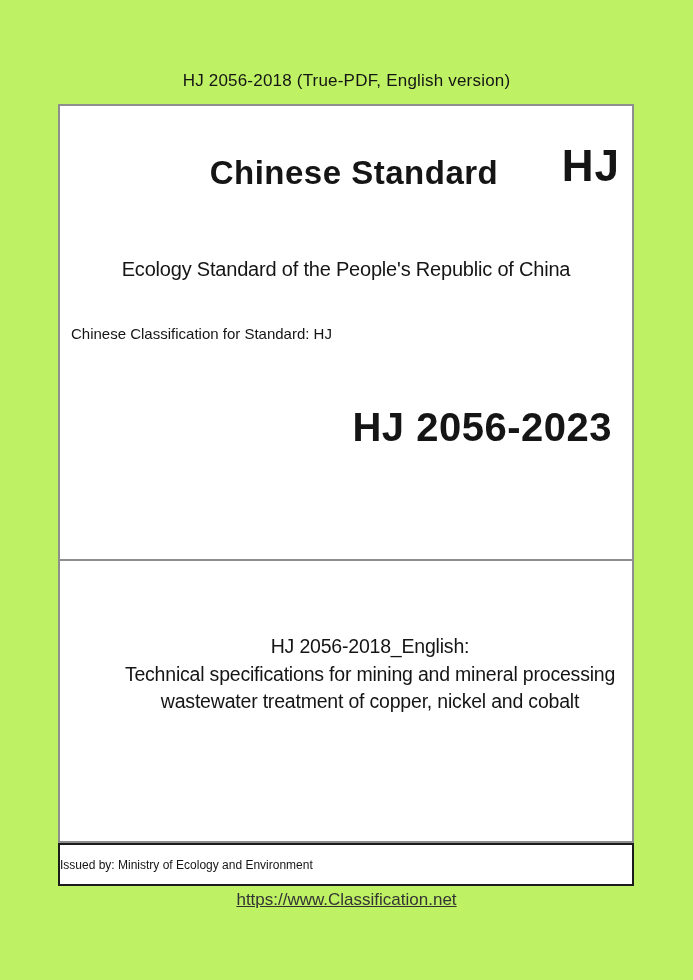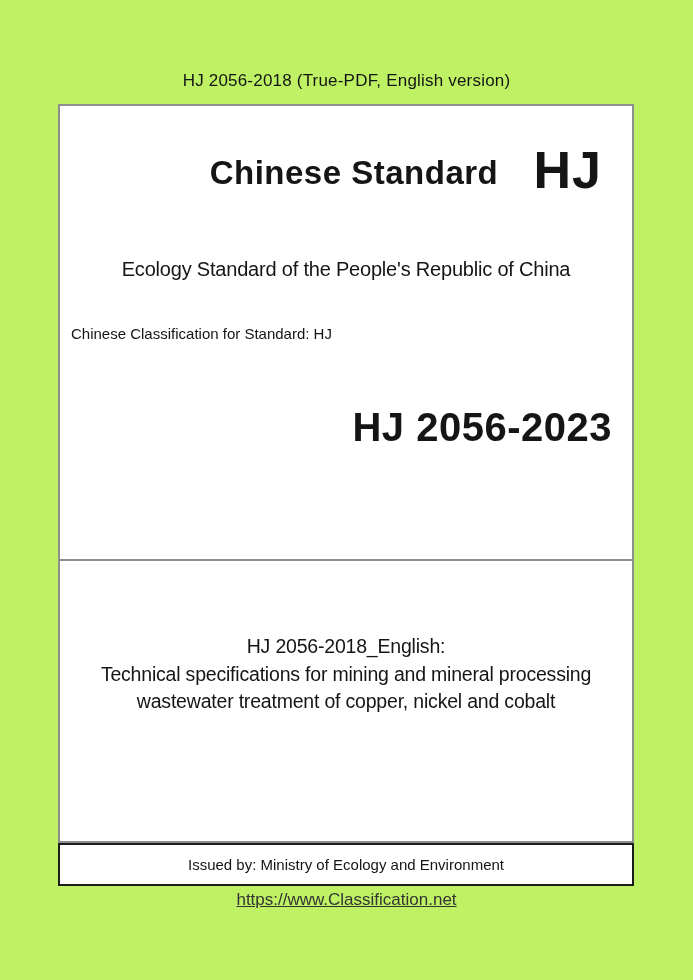--- a/index.html
+++ b/index.html
@@ -52,22 +52,22 @@
     width: 100%;
     text-align: center;
     font-size: 33px;
     font-weight: 700;
     letter-spacing: 0.5px;
     padding-left: 8px;
   }
   .hj-logo {
     position: absolute;
     top: 38px;
-    right: 30px;
-    font-size: 52px;
+    right: 12px;
+    font-size: 44px;
     font-weight: 700;
     line-height: 1;
     letter-spacing: 1px;
   }
   .subtitle {
     position: absolute;
     top: 152px;
     left: 0;
     width: 100%;
     text-align: center;
@@ -91,20 +91,21 @@
   }
   .doc-title {
     position: absolute;
     top: 72px;
     left: 0;
     width: 100%;
     text-align: center;
     font-size: 19.5px;
     line-height: 27.5px;
     letter-spacing: -0.2px;
+    padding-left: 24px;
   }
   .dates-row {
     position: absolute;
     top: 246px;
     left: 20px;
     right: 10px;
     display: flex;
     justify-content: space-between;
     font-size: 15.5px;
   }
@@ -112,22 +113,21 @@
     position: absolute;
     left: 58px;
     top: 843px;
     width: 576px;
     height: 43px;
     border: 2px solid #1c1c1c;
     box-sizing: border-box;
     background: #ffffff;
     display: flex;
     align-items: center;
-    justify-content: center;
-    font-size: 15px;
+    font-size: 12px;
   }
   .site-link-wrap {
     position: absolute;
     top: 890px;
     left: 0;
     width: 100%;
     text-align: center;
   }
   .site-link {
     font-size: 17px;

